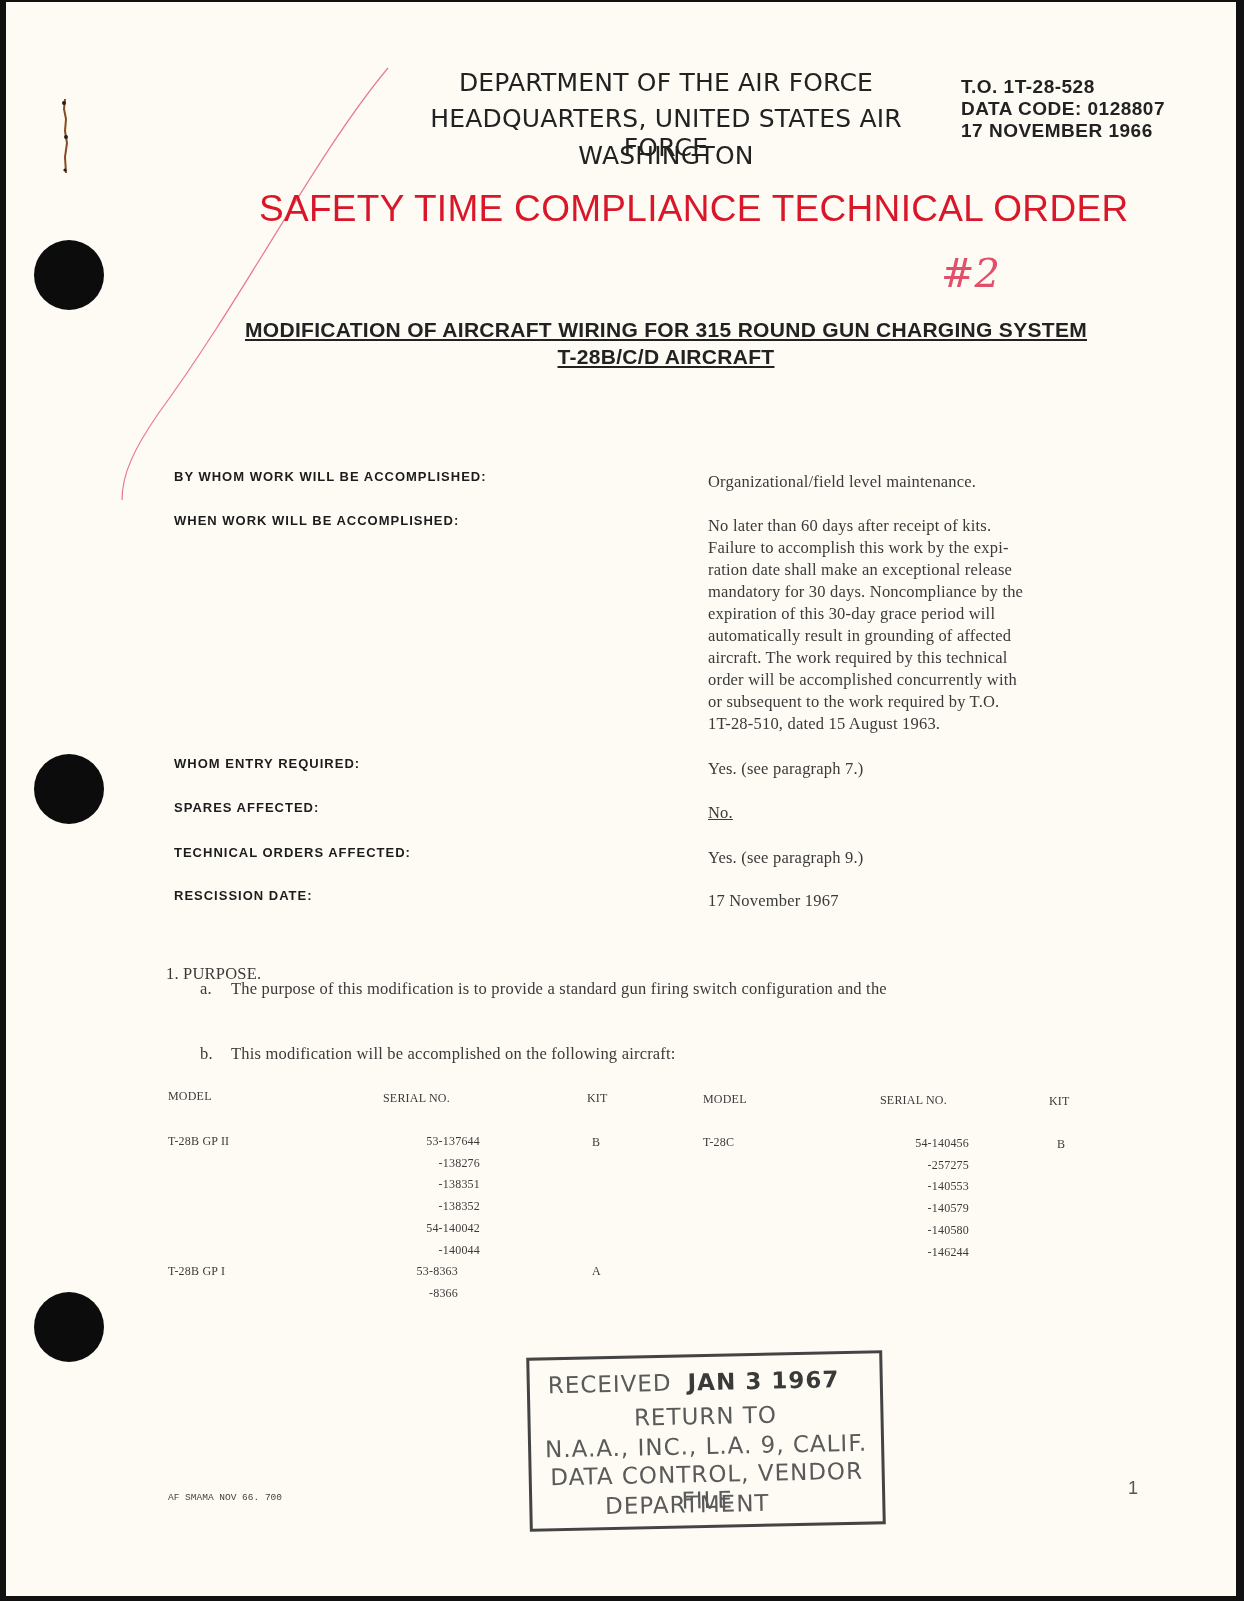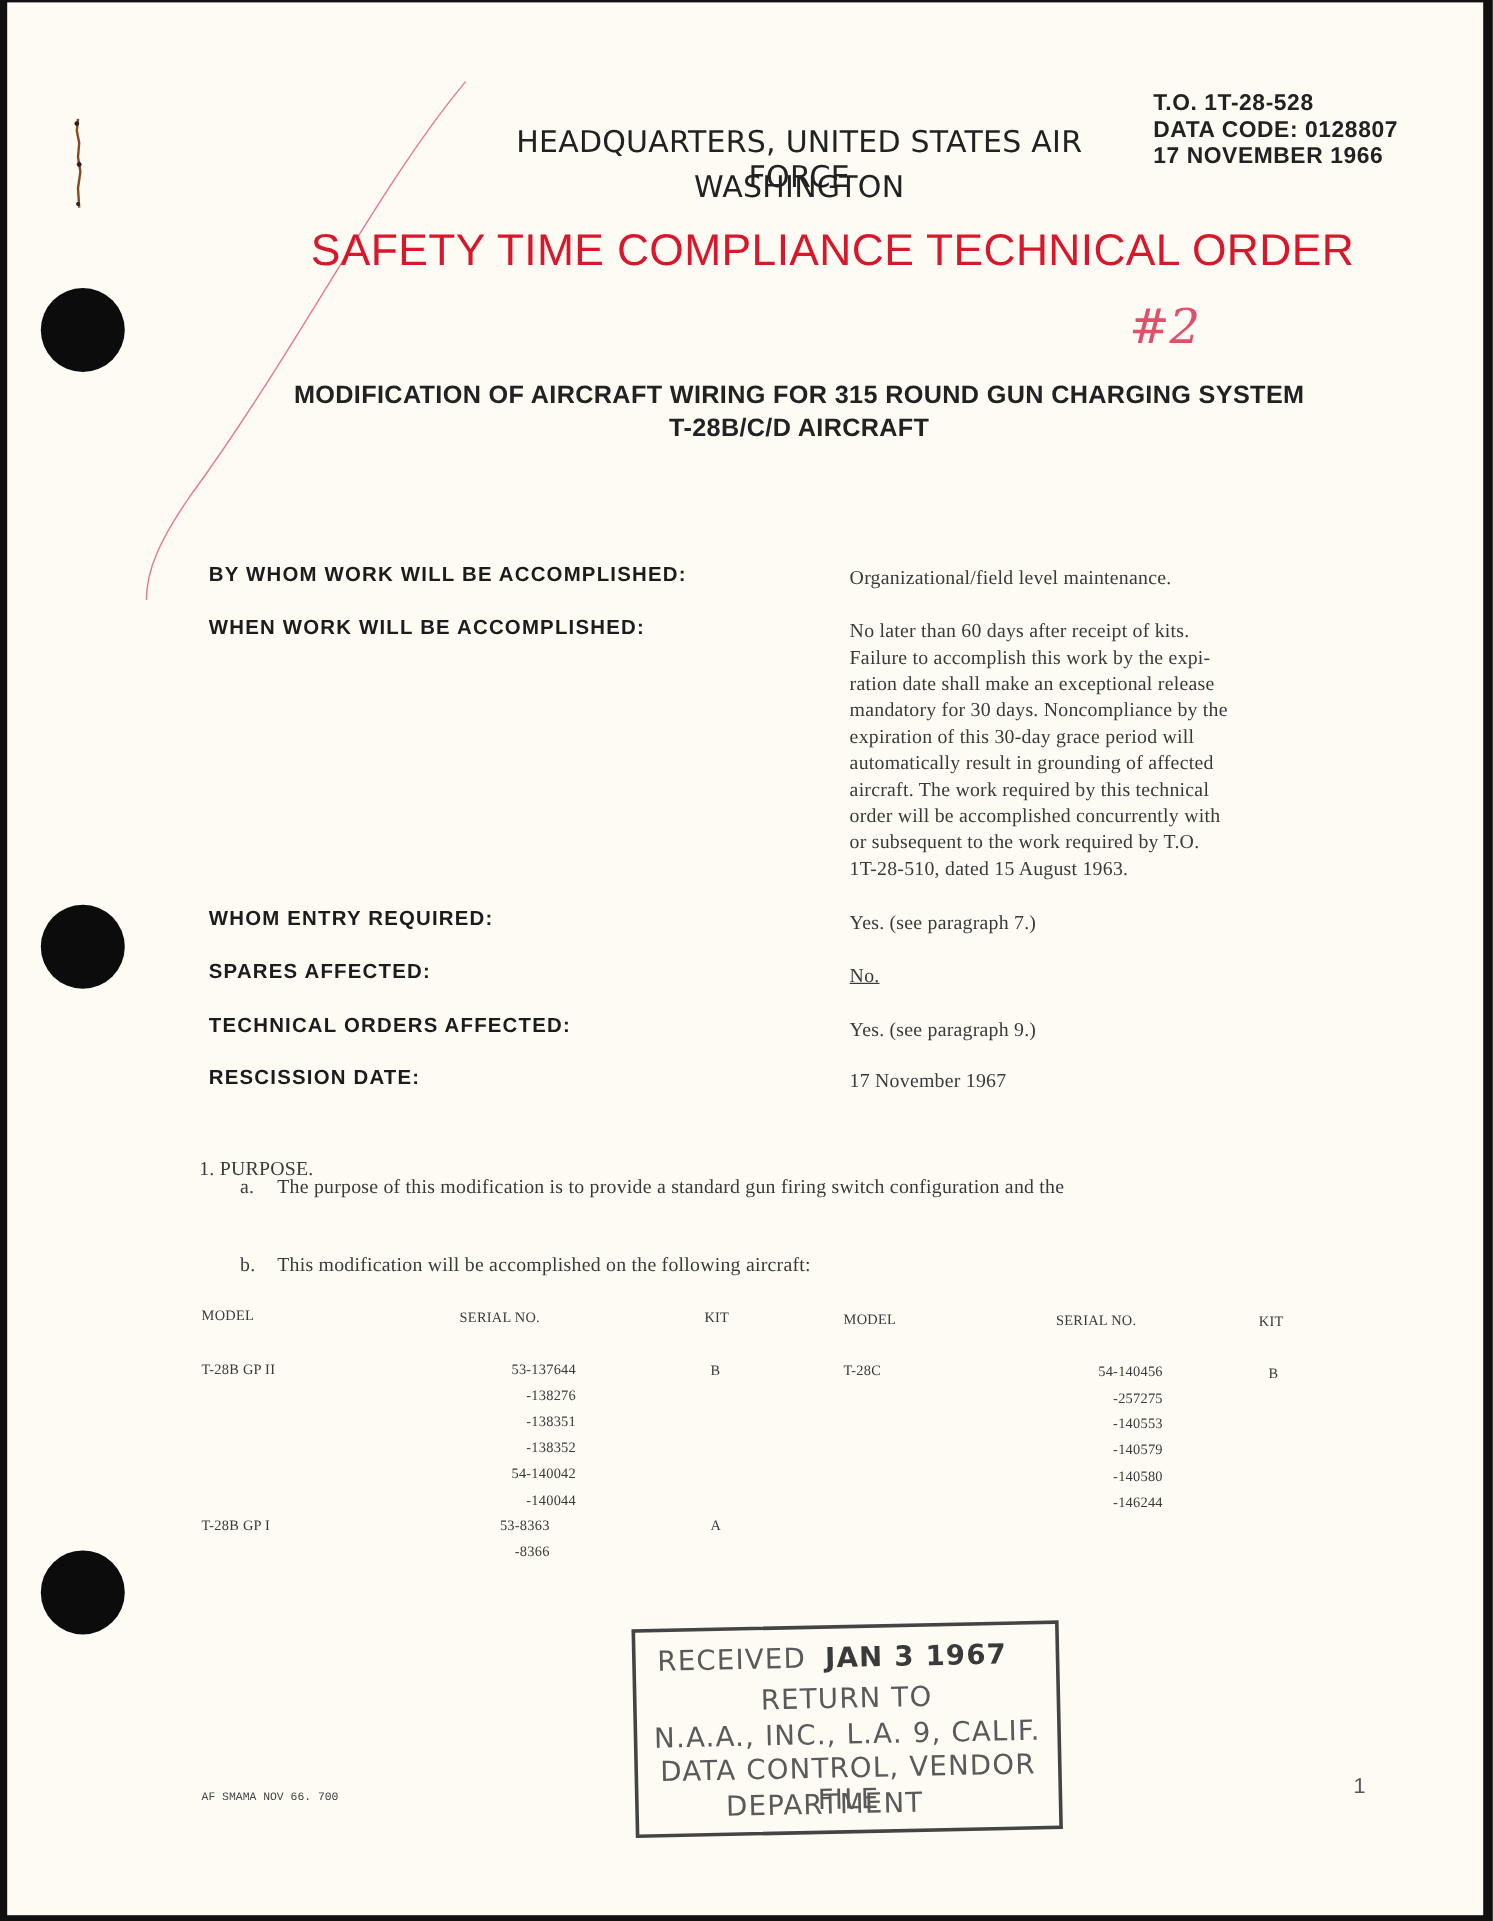--- a/index.html
+++ b/index.html
@@ -18,24 +18,24 @@
     .hdr-center { position: absolute; left: 400px; width: 520px; text-align: center; font-size: 25px; letter-spacing: 0.2px; }
     .hdr-l1 { top: 66px; }
     .hdr-l2 { top: 102px; }
     .hdr-l3 { top: 139px; }
     .hdr-right { position: absolute; left: 955px; font-size: 19px; font-weight: bold; letter-spacing: 0.5px; }
     .hr1 { top: 74px; } .hr2 { top: 96px; } .hr3 { top: 118px; }
 
     .red-title { position: absolute; left: 253px; top: 186px; font-size: 37px; color: #d8182a; letter-spacing: 0.3px; white-space: nowrap; }
     .handwritten { position: absolute; left: 935px; top: 248px; font-family: "DejaVu Serif", serif; font-style: italic; font-size: 40px; color: #e0506a; }
 
-    .subtitle { position: absolute; left: 230px; width: 860px; text-align: center; font-size: 21px; font-weight: bold; color: #222; letter-spacing: 0.3px; }
+    .subtitle { position: absolute; left: 230px; width: 860px; text-align: center; font-size: 21px; font-weight: bold; color: #222; letter-spacing: 0.3px; text-decoration: underline; }
     .sub1 { top: 316px; } .sub2 { top: 343px; }
 
-    .label { position: absolute; left: 168px; font-size: 17px; font-weight: bold; letter-spacing: 1px; color: #1c1c1c; }
+    .label { position: absolute; left: 168px; font-size: 13px; font-weight: bold; letter-spacing: 1px; color: #1c1c1c; }
     .value { position: absolute; left: 702px; font-size: 16.5px; line-height: 22px; color: #3a3a3a; letter-spacing: 0.2px; }
 
     .para { position: absolute; font-size: 16.5px; color: #3a3a3a; line-height: 22px; letter-spacing: 0.2px; }
 
     .tbl-cell { position: absolute; font-size: 12px; color: #3a3a3a; line-height: 21.7px; letter-spacing: 0.2px; }
 
     .stamp {
       position: absolute; left: 522px; top: 1352px; width: 350px; height: 168px;
       border: 3px solid #444; transform: rotate(-1.2deg);
       font-family: "DejaVu Sans", sans-serif; color: #5a5a5a; text-align: center;
@@ -63,20 +63,21 @@
     <path d="M6 2 L5 12 L7 22 L6 34 L8 46 L6 60 L7 76" stroke="#8a4a20" stroke-width="2" fill="none"></path>
     <circle cx="5" cy="6" r="2" fill="#222"></circle>
     <circle cx="7" cy="40" r="2" fill="#222"></circle>
     <circle cx="6" cy="73" r="1.6" fill="#222"></circle>
   </svg>
 
   <svg style="position:absolute; left:100px; top:62px; width:290px; height:440px;" viewBox="0 0 290 440">
     <path d="M282 4 C 210 90, 140 230, 52 350 C 28 385, 16 410, 16 436" stroke="#e87a8e" stroke-width="1.2" fill="none"></path>
   </svg>
 
+  <div class="hdr-center hdr-l1 cond sans">DEPARTMENT OF THE AIR FORCE</div>
   <div class="hdr-center hdr-l2 cond sans">HEADQUARTERS, UNITED STATES AIR FORCE</div>
   <div class="hdr-center hdr-l3 cond sans">WASHINGTON</div>
 
   <div class="hdr-right hr1 sans">T.O. 1T-28-528</div>
   <div class="hdr-right hr2 sans">DATA CODE: 0128807</div>
   <div class="hdr-right hr3 sans">17 NOVEMBER 1966</div>
 
   <div class="red-title sans">SAFETY TIME COMPLIANCE TECHNICAL ORDER</div>
   <div class="handwritten">#2</div>
 

